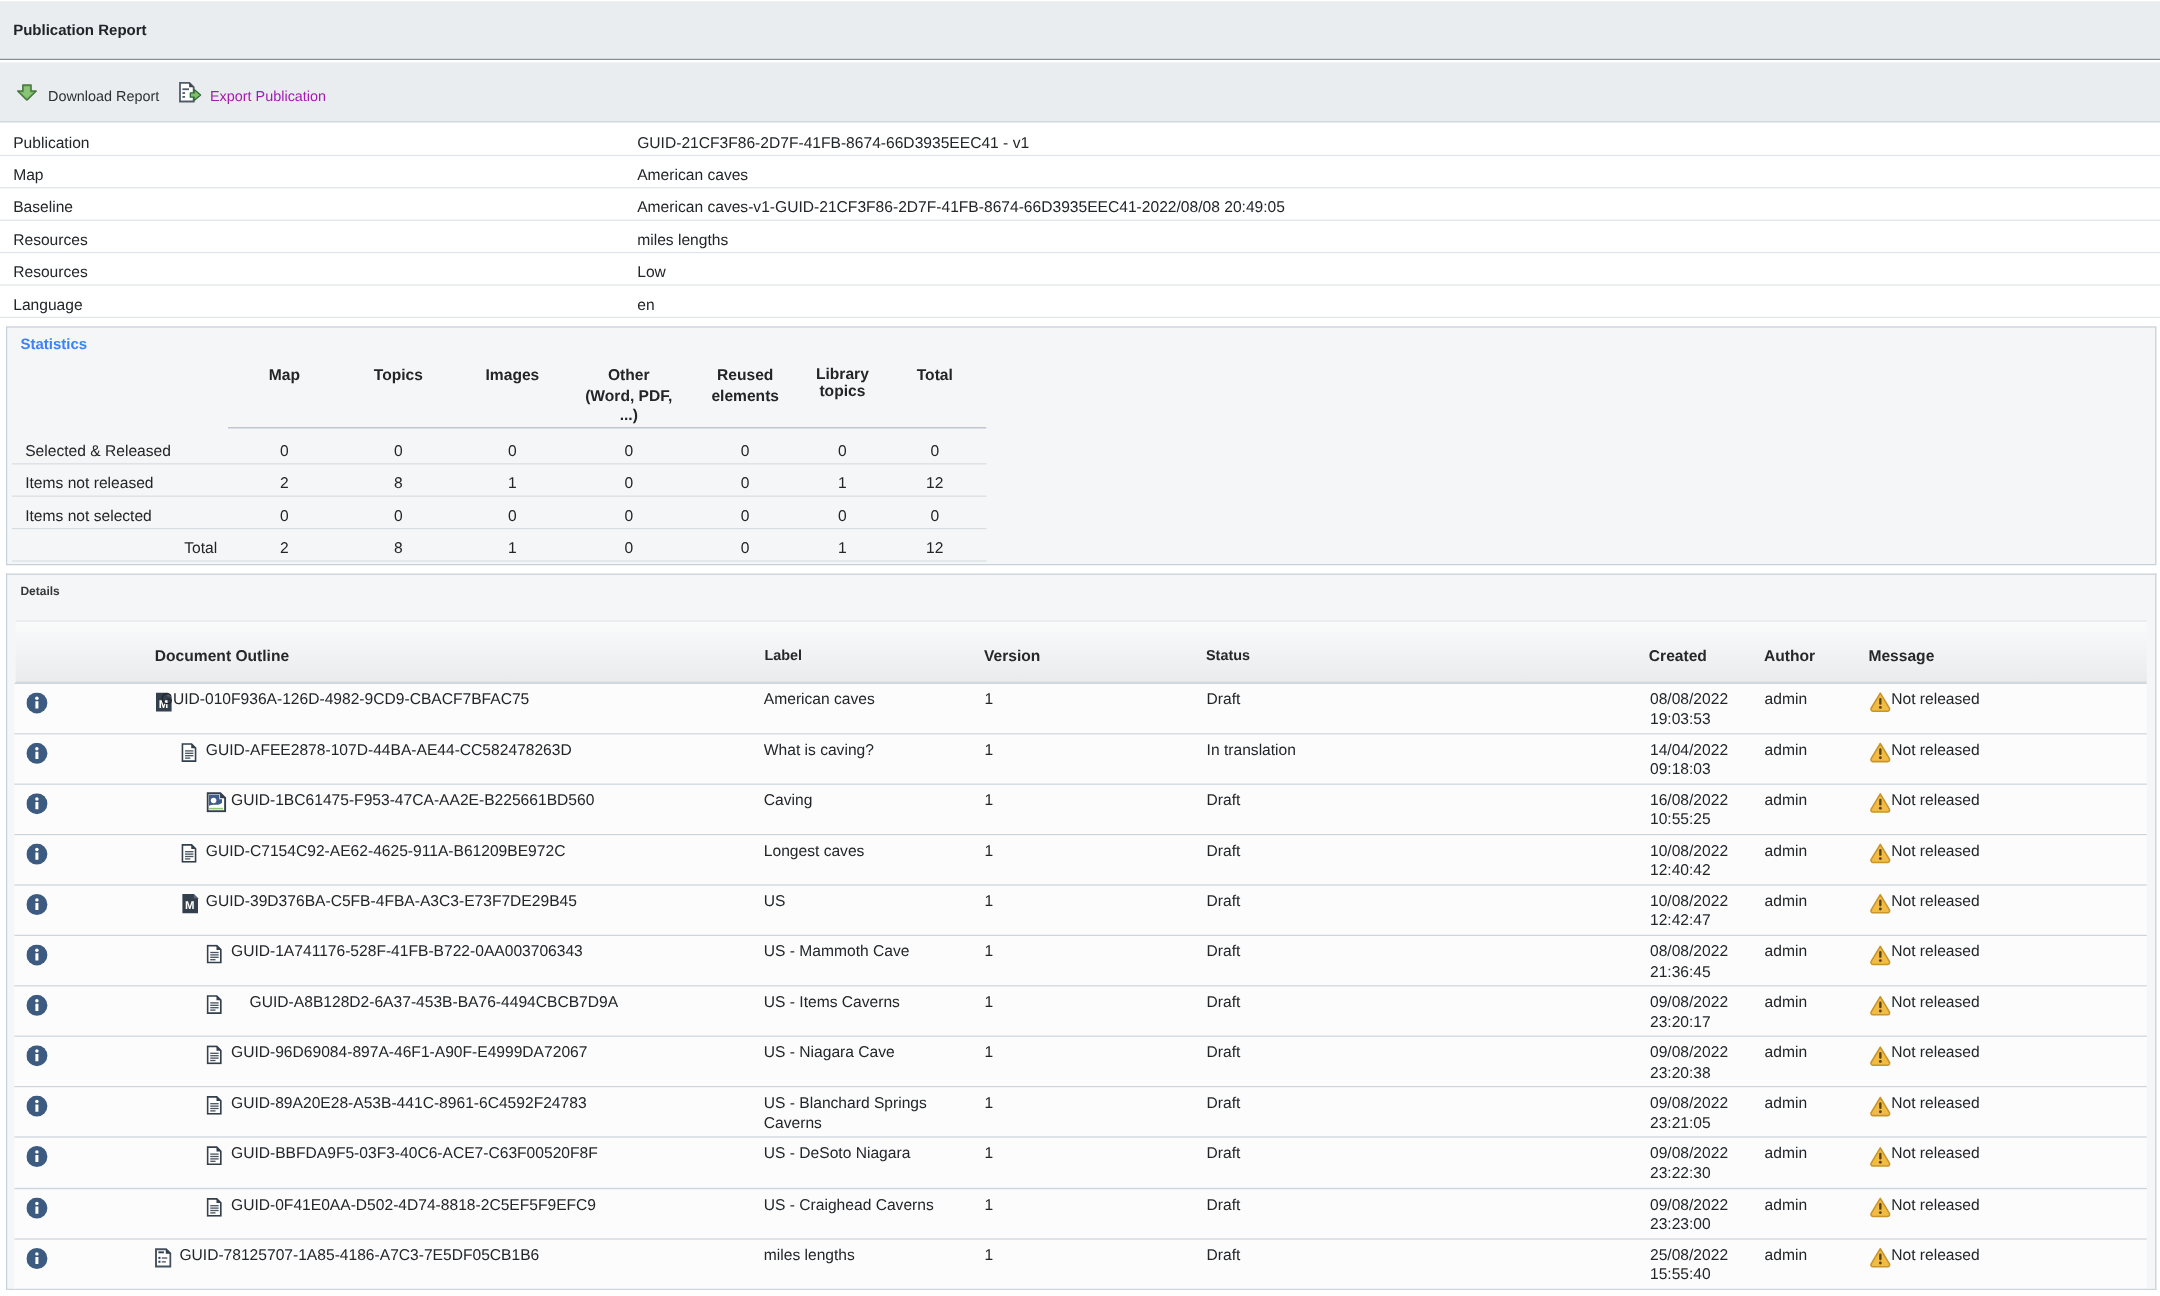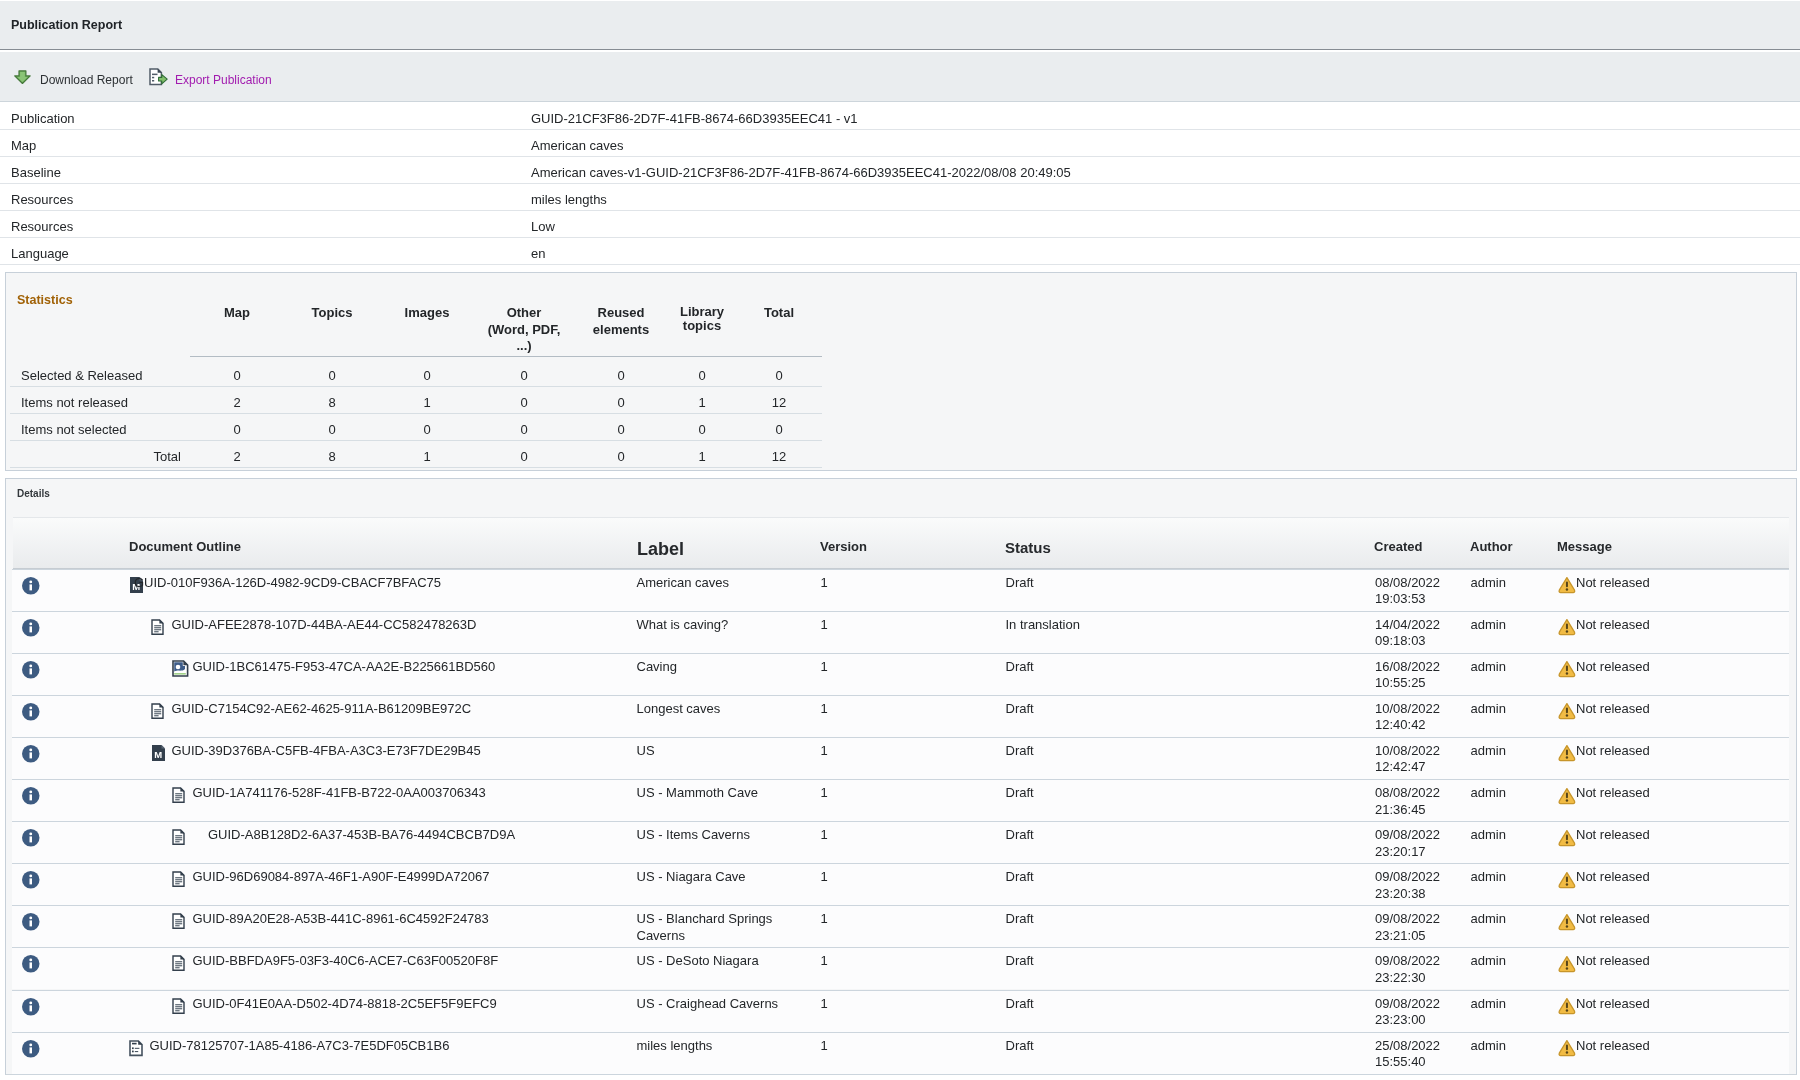--- a/index.html
+++ b/index.html
@@ -45,21 +45,21 @@
 <div class="lbl" style="left:11px;top:191.5px">Resources</div>
 <div class="lbl" style="left:531px;top:191.5px">miles lengths</div>
 <div class="sep" style="left:0;width:1800px;top:210.0px"></div>
 <div class="lbl" style="left:11px;top:218.5px">Resources</div>
 <div class="lbl" style="left:531px;top:218.5px">Low</div>
 <div class="sep" style="left:0;width:1800px;top:237.0px"></div>
 <div class="lbl" style="left:11px;top:245.5px">Language</div>
 <div class="lbl" style="left:531px;top:245.5px">en</div>
 <div class="sep" style="left:0;width:1800px;top:264.0px"></div>
 <div class="box" style="top:272px;height:199px"></div>
-<div class="lbl b" style="left:17px;top:293px;font-size:12.5px;color:#a16207">Statistics</div>
+<div class="lbl b" style="left:17px;top:280px;font-size:12.5px;color:#3b82f6">Statistics</div>
 <div class="cell b ctr" style="left:177px;width:120px;top:305px;line-height:16.5px;white-space:normal">Map</div>
 <div class="cell b ctr" style="left:272px;width:120px;top:305px;line-height:16.5px;white-space:normal">Topics</div>
 <div class="cell b ctr" style="left:367px;width:120px;top:305px;line-height:16.5px;white-space:normal">Images</div>
 <div class="cell b ctr" style="left:464px;width:120px;top:305px;line-height:16.5px;white-space:normal">Other<br>(Word, PDF,<br>...)</div>
 <div class="cell b ctr" style="left:561px;width:120px;top:305px;line-height:16.5px;white-space:normal">Reused<br>elements</div>
 <div class="cell b ctr" style="left:642px;width:120px;top:305px;line-height:14px;white-space:normal">Library<br>topics</div>
 <div class="cell b ctr" style="left:719px;width:120px;top:305px;line-height:16.5px;white-space:normal">Total</div>
 <div class="abs" style="left:190px;width:632px;top:356px;height:1px;background:#b3bcc4"></div>
 <div class="cell" style="left:21px;top:367.7px">Selected &amp; Released</div>
 <div class="cell ctr" style="left:197px;width:80px;top:367.7px">0</div>
@@ -94,23 +94,23 @@
 <div class="cell ctr" style="left:387px;width:80px;top:448.7px">1</div>
 <div class="cell ctr" style="left:484px;width:80px;top:448.7px">0</div>
 <div class="cell ctr" style="left:581px;width:80px;top:448.7px">0</div>
 <div class="cell ctr" style="left:662px;width:80px;top:448.7px">1</div>
 <div class="cell ctr" style="left:739px;width:80px;top:448.7px">12</div>
 <div class="abs" style="left:10px;width:812px;top:466.5px;height:1px;background:#d7dee3"></div>
 <div class="box" style="top:478px;height:597px;border-bottom-color:#cdd5db"></div>
 <div class="lbl b" style="left:17px;top:487.5px;font-size:10px;color:#33383c">Details</div>
 <div class="abs" style="left:13px;width:1776px;top:516.5px;height:52px;background:linear-gradient(#fafbfb,#e9ebed);border-bottom:1.5px solid #c6ccd2;border-top:1px solid #e4e7ea"></div>
 <div class="lbl b" style="left:129px;top:539px;font-size:13px;color:#26292c">Document Outline</div>
-<div class="lbl b" style="left:637px;top:539px;font-size:18px;color:#26292c">Label</div>
+<div class="lbl b" style="left:637px;top:539px;font-size:12px;color:#26292c">Label</div>
 <div class="lbl b" style="left:820px;top:539px;font-size:13px;color:#26292c">Version</div>
-<div class="lbl b" style="left:1005px;top:539px;font-size:15px;color:#26292c">Status</div>
+<div class="lbl b" style="left:1005px;top:539px;font-size:12px;color:#26292c">Status</div>
 <div class="lbl b" style="left:1374px;top:539px;font-size:13px;color:#26292c">Created</div>
 <div class="lbl b" style="left:1470px;top:539px;font-size:13px;color:#26292c">Author</div>
 <div class="lbl b" style="left:1557px;top:539px;font-size:13px;color:#26292c">Message</div>
 <div class="drow" style="top:568.5px">
 <span style="position:absolute;left:9.5px;top:7px"><svg width="18" height="18" viewBox="0 0 18 18" style="">
         <circle cx="8.75" cy="8.75" r="8.75" fill="#3d5b81"></circle>
         <circle cx="8.75" cy="4.9" r="1.45" fill="#fff"></circle>
         <path d="M7.5,7.4 H10 V13.4 H7.5 Z" fill="#fff"></path>
       </svg></span>
 <span style="position:absolute;left:116.5px;top:7px"><svg width="15" height="17" viewBox="0 0 15 17" style="">

